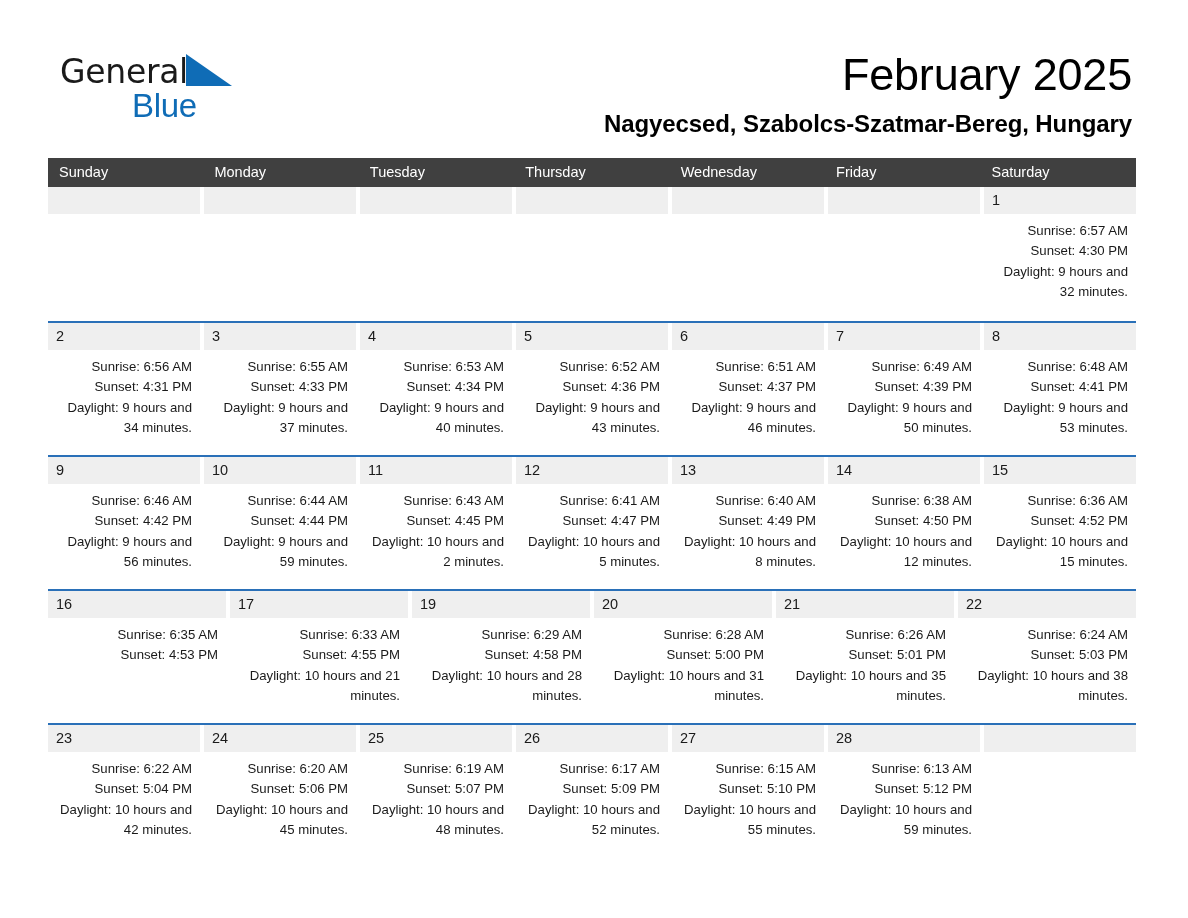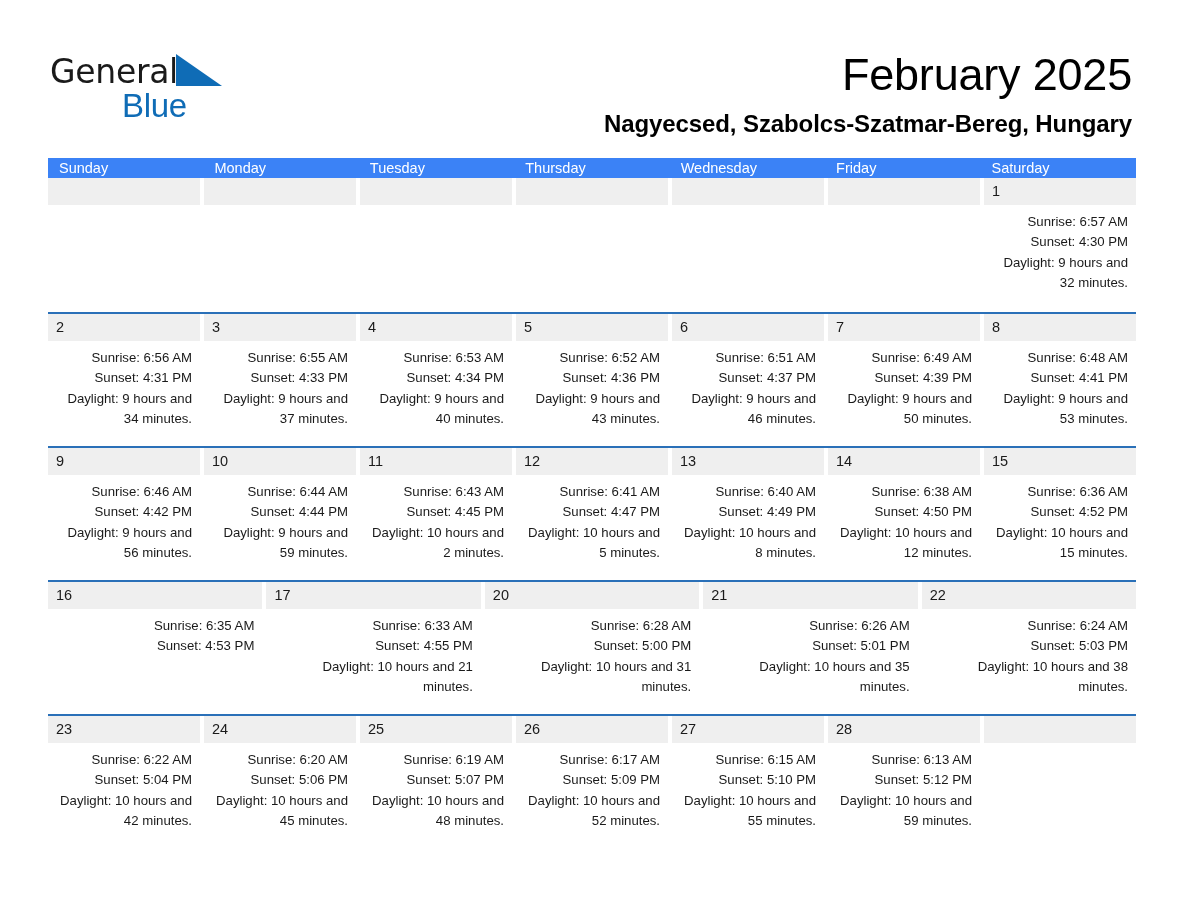--- a/index.html
+++ b/index.html
@@ -25,21 +25,21 @@
   
   .header {
     position: absolute;
     left: 0;
     top: 0;
     width: 1188px;
     height: 152px;
   }
   .logo {
     position: absolute;
-    left: 50px;
+    left: 60px;
     top: 52px;
     width: 260px;
     height: 76px;
   }
   .logo-row1 {
     position: relative;
     height: 40px;
     line-height: 40px;
     white-space: nowrap;
   }
@@ -97,22 +97,22 @@
   
   .calendar {
     position: absolute;
     left: 48px;
     top: 158px;
     width: 1088px;
   }
   .weekday-row {
     display: flex;
     width: 1088px;
-    height: 20px;
-    background: #3b82f6;
+    height: 29px;
+    background: #404040;
     align-items: center;
   }
   .weekday {
     flex: 1 1 0;
     color: #ffffff;
     font-size: 14.5px;
     line-height: 29px;
     padding-left: 11px;
     box-sizing: border-box;
     white-space: nowrap;
@@ -358,20 +358,28 @@
           </div>
           <div class="day-cell">
             <span class="day-number">17</span>
             <div class="day-info">
               <div>Sunrise: 6:33 AM</div>
               <div>Sunset: 4:55 PM</div>
               <div class="wrap">Daylight: 10 hours and 21 minutes.</div>
             </div>
           </div>
           <div class="day-cell">
+            <span class="day-number">19</span>
+            <div class="day-info">
+              <div>Sunrise: 6:29 AM</div>
+              <div>Sunset: 4:58 PM</div>
+              <div class="wrap">Daylight: 10 hours and 28 minutes.</div>
+            </div>
+          </div>
+          <div class="day-cell">
             <span class="day-number">20</span>
             <div class="day-info">
               <div>Sunrise: 6:28 AM</div>
               <div>Sunset: 5:00 PM</div>
               <div class="wrap">Daylight: 10 hours and 31 minutes.</div>
             </div>
           </div>
           <div class="day-cell">
             <span class="day-number">21</span>
             <div class="day-info">

